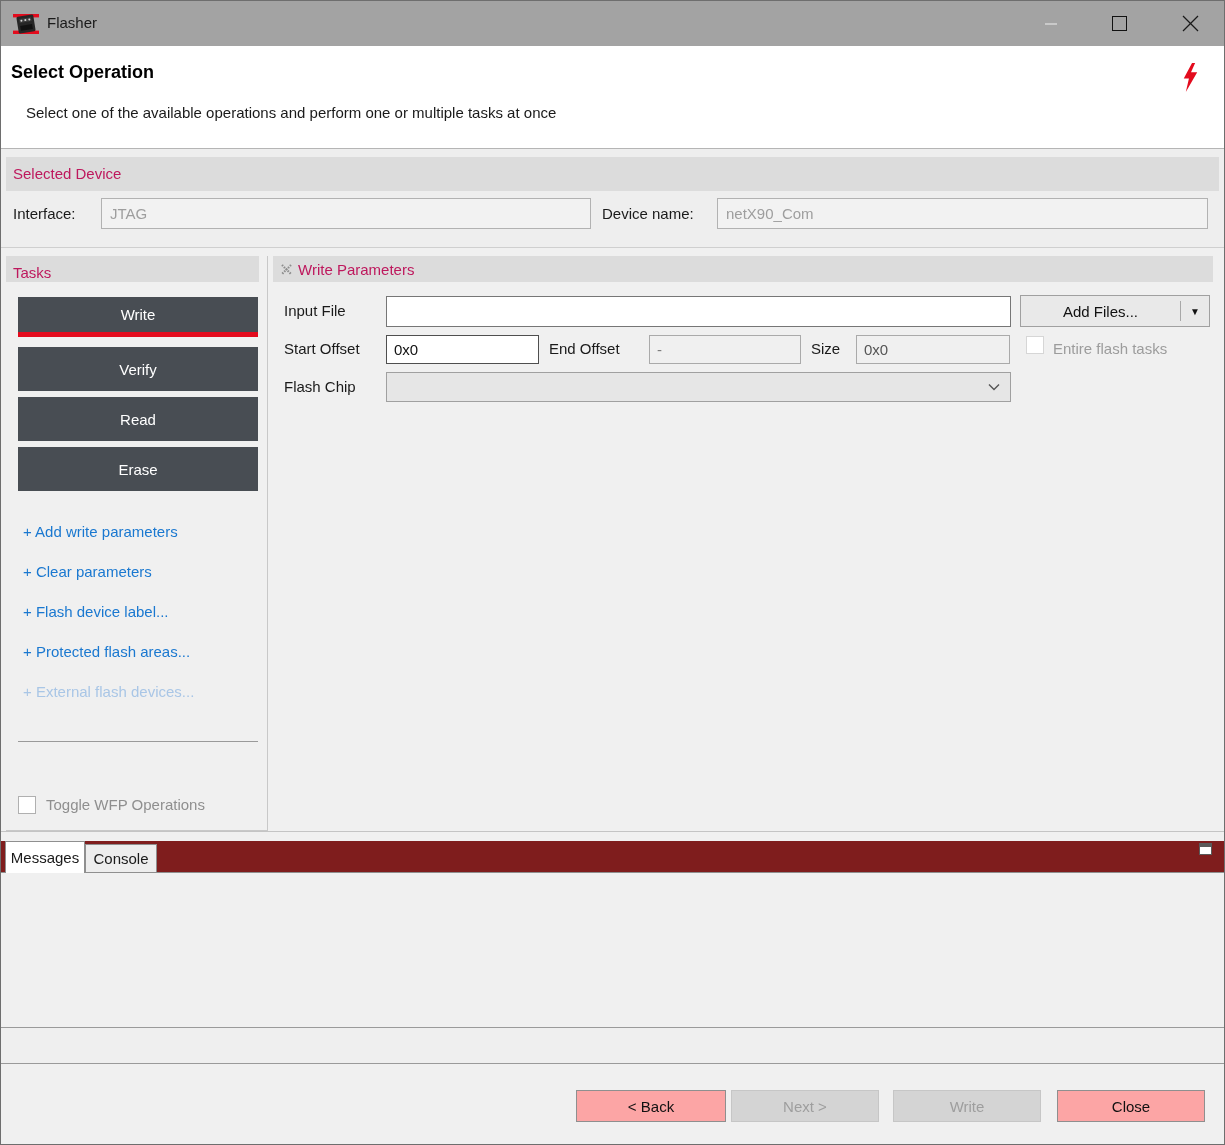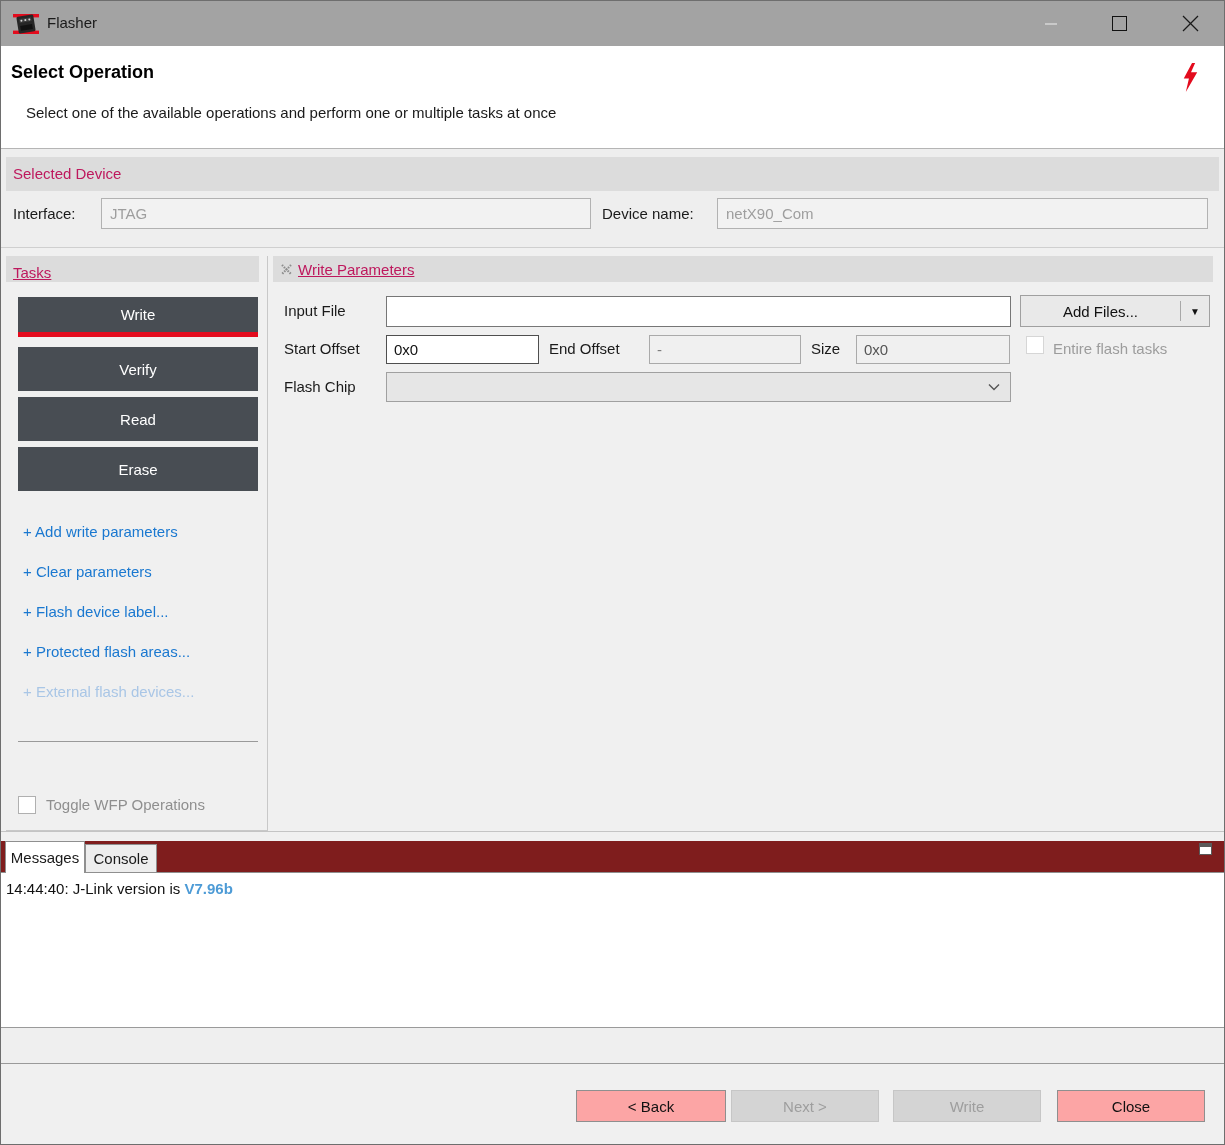--- a/index.html
+++ b/index.html
@@ -31,21 +31,21 @@
   .sec-device .bar{position:absolute;top:8px;left:5px;right:5px;}
   .lbl{position:absolute;font-size:15px;color:#1a1a1a;}
   .if-lbl{left:12px;top:56px;}
   .dn-lbl{left:601px;top:56px;}
   .field{position:absolute;height:31px;font-size:15px;padding:0 8px;border:1px solid #b2b2b2;background:#f2f2f2;color:#9e9e9e;outline:none;}
   .if-field{left:100px;top:49px;width:490px;}
   .dn-field{left:716px;top:49px;width:491px;}
 
   
   .panel{position:absolute;top:255px;background:#f0f0f0;}
-  .panel .bar{position:absolute;top:0;left:0;right:8px;height:26px;line-height:33px;text-decoration:underline;}
+  .panel .bar{position:absolute;top:0;left:0;right:8px;height:26px;line-height:33px;}
   .tasks{left:5px;width:262px;height:575px;border-right:1px solid #c8c8c8;border-bottom:1px solid #c8c8c8;}
   .params{left:272px;width:948px;height:575px;}
   .params-bar{display:flex;align-items:center;gap:6px;padding-left:8px;}
 
   
   .tbtn{position:absolute;left:12px;width:240px;background:#484d53;color:#fff;font-size:15px;border:none;display:flex;align-items:center;justify-content:center;cursor:pointer;}
   .tbtn.write{top:41px;height:40px;border-bottom:5px solid #e30b1d;}
   .tbtn.verify{top:91px;height:44px;}
   .tbtn.read{top:141px;height:44px;}
   .tbtn.erase{top:191px;height:44px;}
@@ -211,23 +211,20 @@
     </div>
   </div>
 
   <div class="hline"></div>
 
   <div class="tabbar">
     <div class="tab active">Messages</div>
     <div class="tab console">Console</div>
     <span class="panel-icon"></span>
   </div>
-  <div class="msg-content">
-    <span>14:44:40: J-Link version is </span><span class="ver">V7.96b</span>
-  </div>
 
   <div class="splitter"></div>
   <div class="footer">
     <button class="fbtn back">&lt; Back</button>
     <button class="fbtn next disabled">Next &gt;</button>
     <button class="fbtn writef disabled">Write</button>
     <button class="fbtn closef">Close</button>
   </div>
 
 </div>

